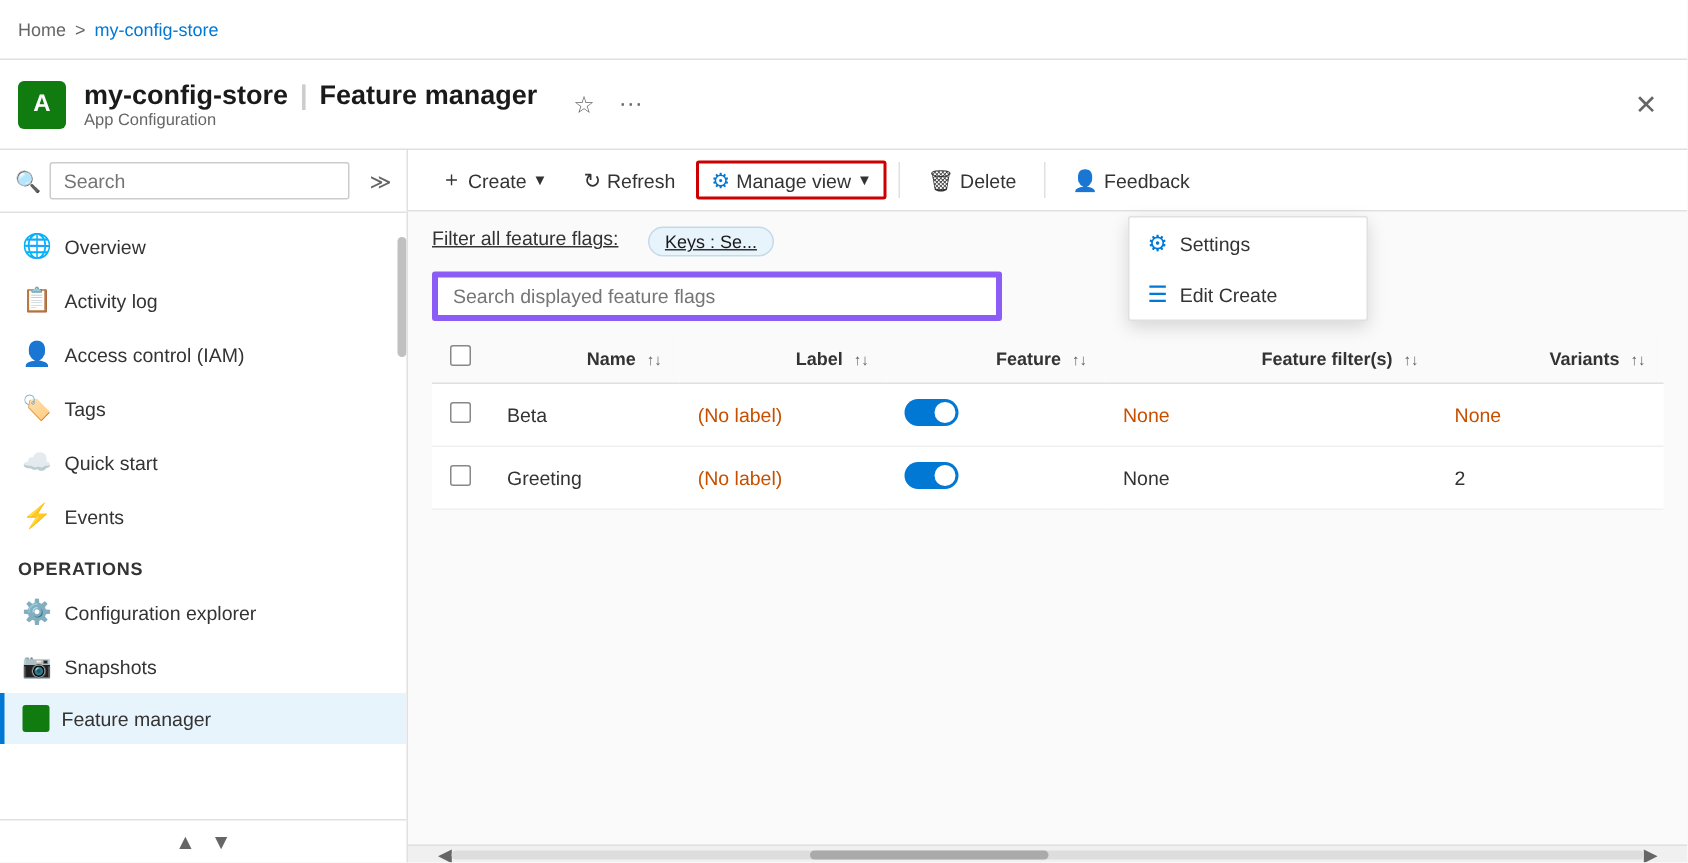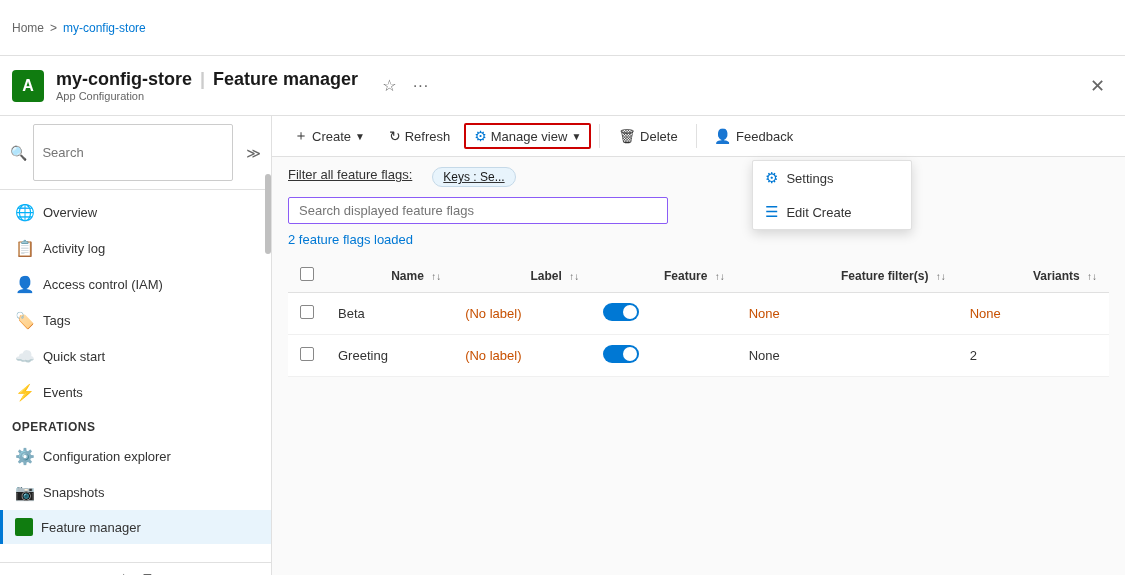--- a/index.html
+++ b/index.html
@@ -1,21 +1,21 @@
 <!DOCTYPE html>
 <html><head>
   <meta charset="utf-8">
   <style>
     * { box-sizing: border-box; margin: 0; padding: 0; font-family: 'Segoe UI', Arial, sans-serif; }
     body { background: #f3f3f3; width: 1125px; height: 575px; overflow: hidden; font-size: 13px; color: #333; }
 
     
     .top-bar {
       background: #fff;
-      height: 56px;
+      height: 40px;
       display: flex;
       align-items: center;
       padding: 0 12px;
       border-bottom: 1px solid #e0e0e0;
     }
     .breadcrumb {
       display: flex;
       align-items: center;
       gap: 6px;
       font-size: 12px;
@@ -87,21 +87,21 @@
     .sidebar-search {
       padding: 8px 10px;
       border-bottom: 1px solid #e0e0e0;
       display: flex;
       align-items: center;
       gap: 6px;
     }
     .sidebar-search input {
       border: 1px solid #ccc;
       border-radius: 2px;
-      padding: 20px 8px;
+      padding: 4px 8px;
       font-size: 13px;
       width: 200px;
       outline: none;
     }
     .sidebar-collapse-btn {
       background: none; border: none; cursor: pointer;
       color: #666; font-size: 14px; margin-left: auto;
     }
 
     .sidebar-nav {
@@ -233,21 +233,21 @@
     .filter-tag {
       background: #e8f4fc;
       border: 1px solid #c5d9e8;
       border-radius: 12px;
       padding: 2px 10px;
       font-size: 12px;
       color: #1a1a1a;
     }
 
     .search-box {
-      border: 1px solid #8b5cf6;
+      border: 4px solid #8b5cf6;
       border-radius: 2px;
       padding: 5px 10px;
       font-size: 13px;
       width: 380px;
       outline: none;
       background: #fff;
       color: #999;
       margin-bottom: 8px;
     }
 
@@ -486,21 +486,20 @@
     </div>
 
     <div class="content-inner">
       <div class="filter-row">
         <span class="filter-label">Filter all feature flags:</span>
         <span class="filter-tag">Keys : Se...</span>
       </div>
 
       <input type="text" class="search-box" placeholder="Search displayed feature flags" style="">
 
-      <div class="flags-loaded">2 feature flags loaded</div>
 
       <table class="feature-table">
         <thead>
           <tr>
             <th class="th-check">
               <span class="cb"></span>
             </th>
             <th>
               <span>Name</span>
               <span class="sort-icon">↑↓</span>

